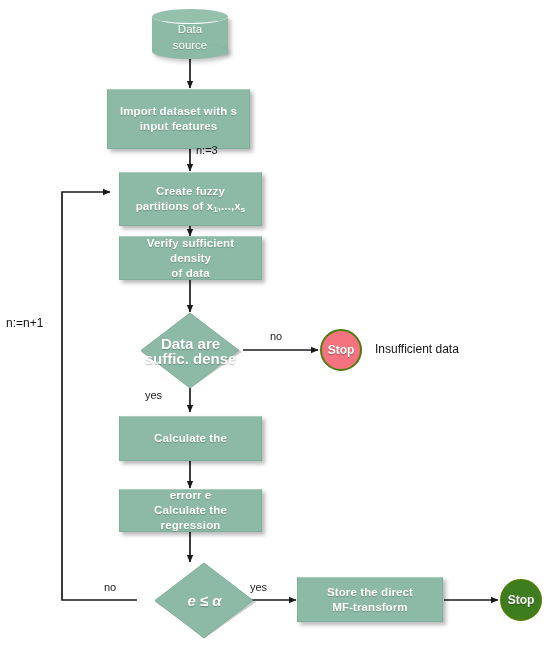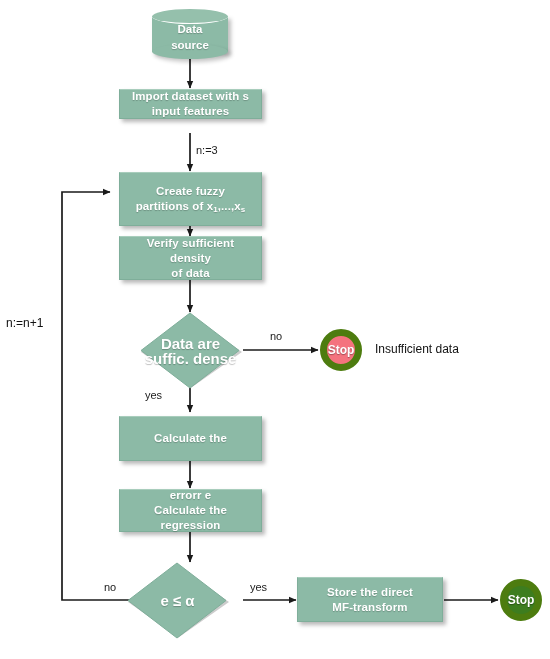--- a/index.html
+++ b/index.html
@@ -88,21 +88,21 @@
   }
   .cyl-label {
     position: absolute;
     left: 0; top: 0;
     width: 100%; height: 100%;
     display: flex;
     flex-direction: column;
     align-items: center;
     justify-content: center;
     color: #ffffff;
-    font-weight: bold;
+    font-weight: normal;
     font-size: 11.5px;
     line-height: 16px;
     text-shadow: 0 1px 1px rgba(0,0,0,0.22);
     z-index: 2;
     padding-top: 6px;
     box-sizing: border-box;
   }
 
   
   .node-diamond {
@@ -128,21 +128,21 @@
     line-height: 15px;
     text-shadow: 0 1px 1px rgba(0,0,0,0.25);
     z-index: 2;
   }
 
   
   .node-circle {
     position: absolute;
     box-sizing: border-box;
     border-radius: 50%;
-    border: 7px solid #4d7c0f;
+    border: 2px solid #4d7c0f;
     display: flex;
     align-items: center;
     justify-content: center;
     color: #ffffff;
     font-weight: bold;
     font-size: 12px;
     text-shadow: 0 1px 1px rgba(0,0,0,0.35);
     z-index: 5;
   }
   .circle-stop-red { background: #f4737e; }
@@ -206,21 +206,21 @@
   <div class="node-cylinder" style="left:152px; top:9px; width:76px; height:50px;">
     <div class="cyl-body"></div>
     <div class="cyl-bottom"></div>
     <div class="cyl-top"></div>
     <div class="cyl-label">
       <span>Data</span>
       <span>source</span>
     </div>
   </div>
 
-  <div class="node-box" style="left:119px; top:89px; width:143px; height:30px;">
+  <div class="node-box" style="left:107px; top:89px; width:143px; height:60px;">
     <div class="inner">
       <div>Import dataset with s</div>
       <div>input features</div>
     </div>
   </div>
 
   <div class="edge-label" style="left:196px; top:144px;">n:=3</div>
 
   <div class="node-box" style="left:119px; top:172px; width:143px; height:54px;">
     <div class="inner">
@@ -267,21 +267,21 @@
     </div>
   </div>
 
   <div class="node-box" style="left:119px; top:489px; width:143px; height:43px;">
     <div class="inner">
       <div>errorr e</div>
       <div>Calculate  the regression</div>
     </div>
   </div>
 
-  <div class="node-diamond" style="left:124px; top:562px; width:107px; height:77px;">
+  <div class="node-diamond" style="left:151px; top:562px; width:107px; height:77px;font-style:italic;">
     <svg class="dia-shape" viewBox="0 0 107 77" xmlns="http://www.w3.org/2000/svg">
       <polygon points="54.5,4.5 105,40 54.5,75.5 4,40" fill="rgba(0,0,0,0.20)"></polygon>
       <polygon points="53,1 102,38.5 53,76 4,38.5" fill="#8cbaa6" stroke="#7fae9a" stroke-width="1"></polygon>
     </svg>
     <div class="dia-label">e ≤ α</div>
   </div>
 
   <div class="edge-label" style="left:104px; top:581px;">no</div>
 
   <div class="edge-label" style="left:250px; top:581px;">yes</div>

